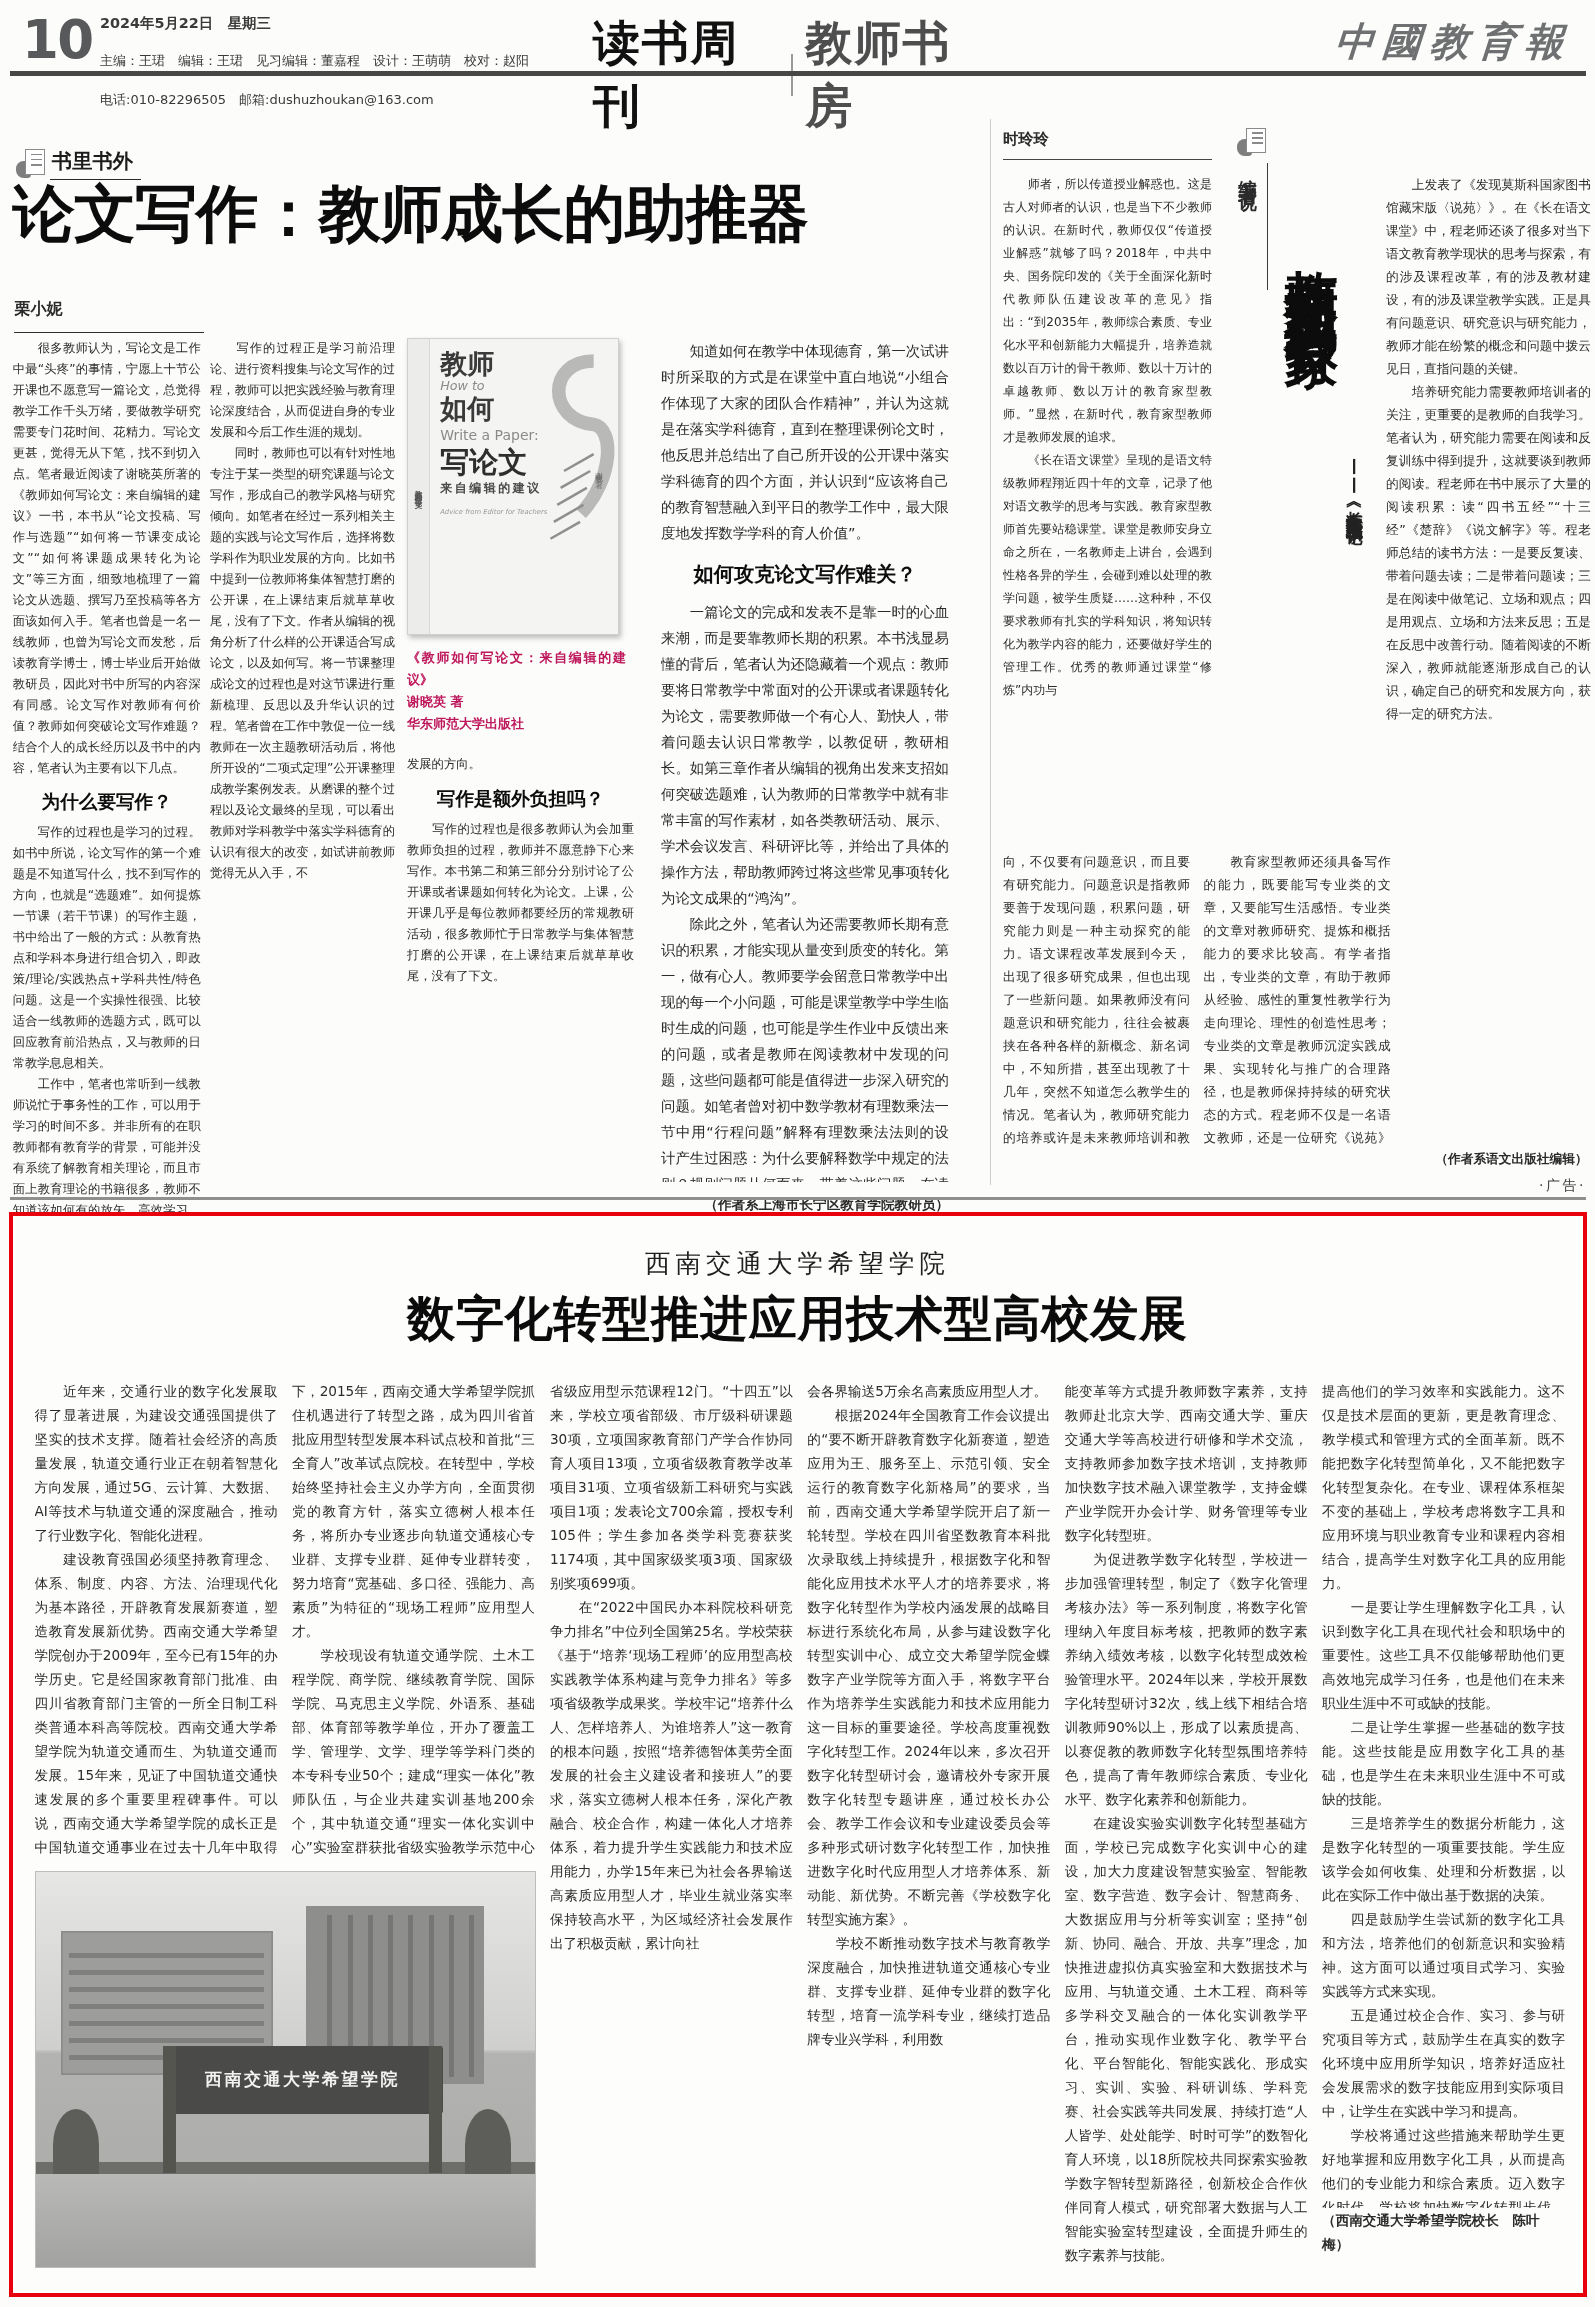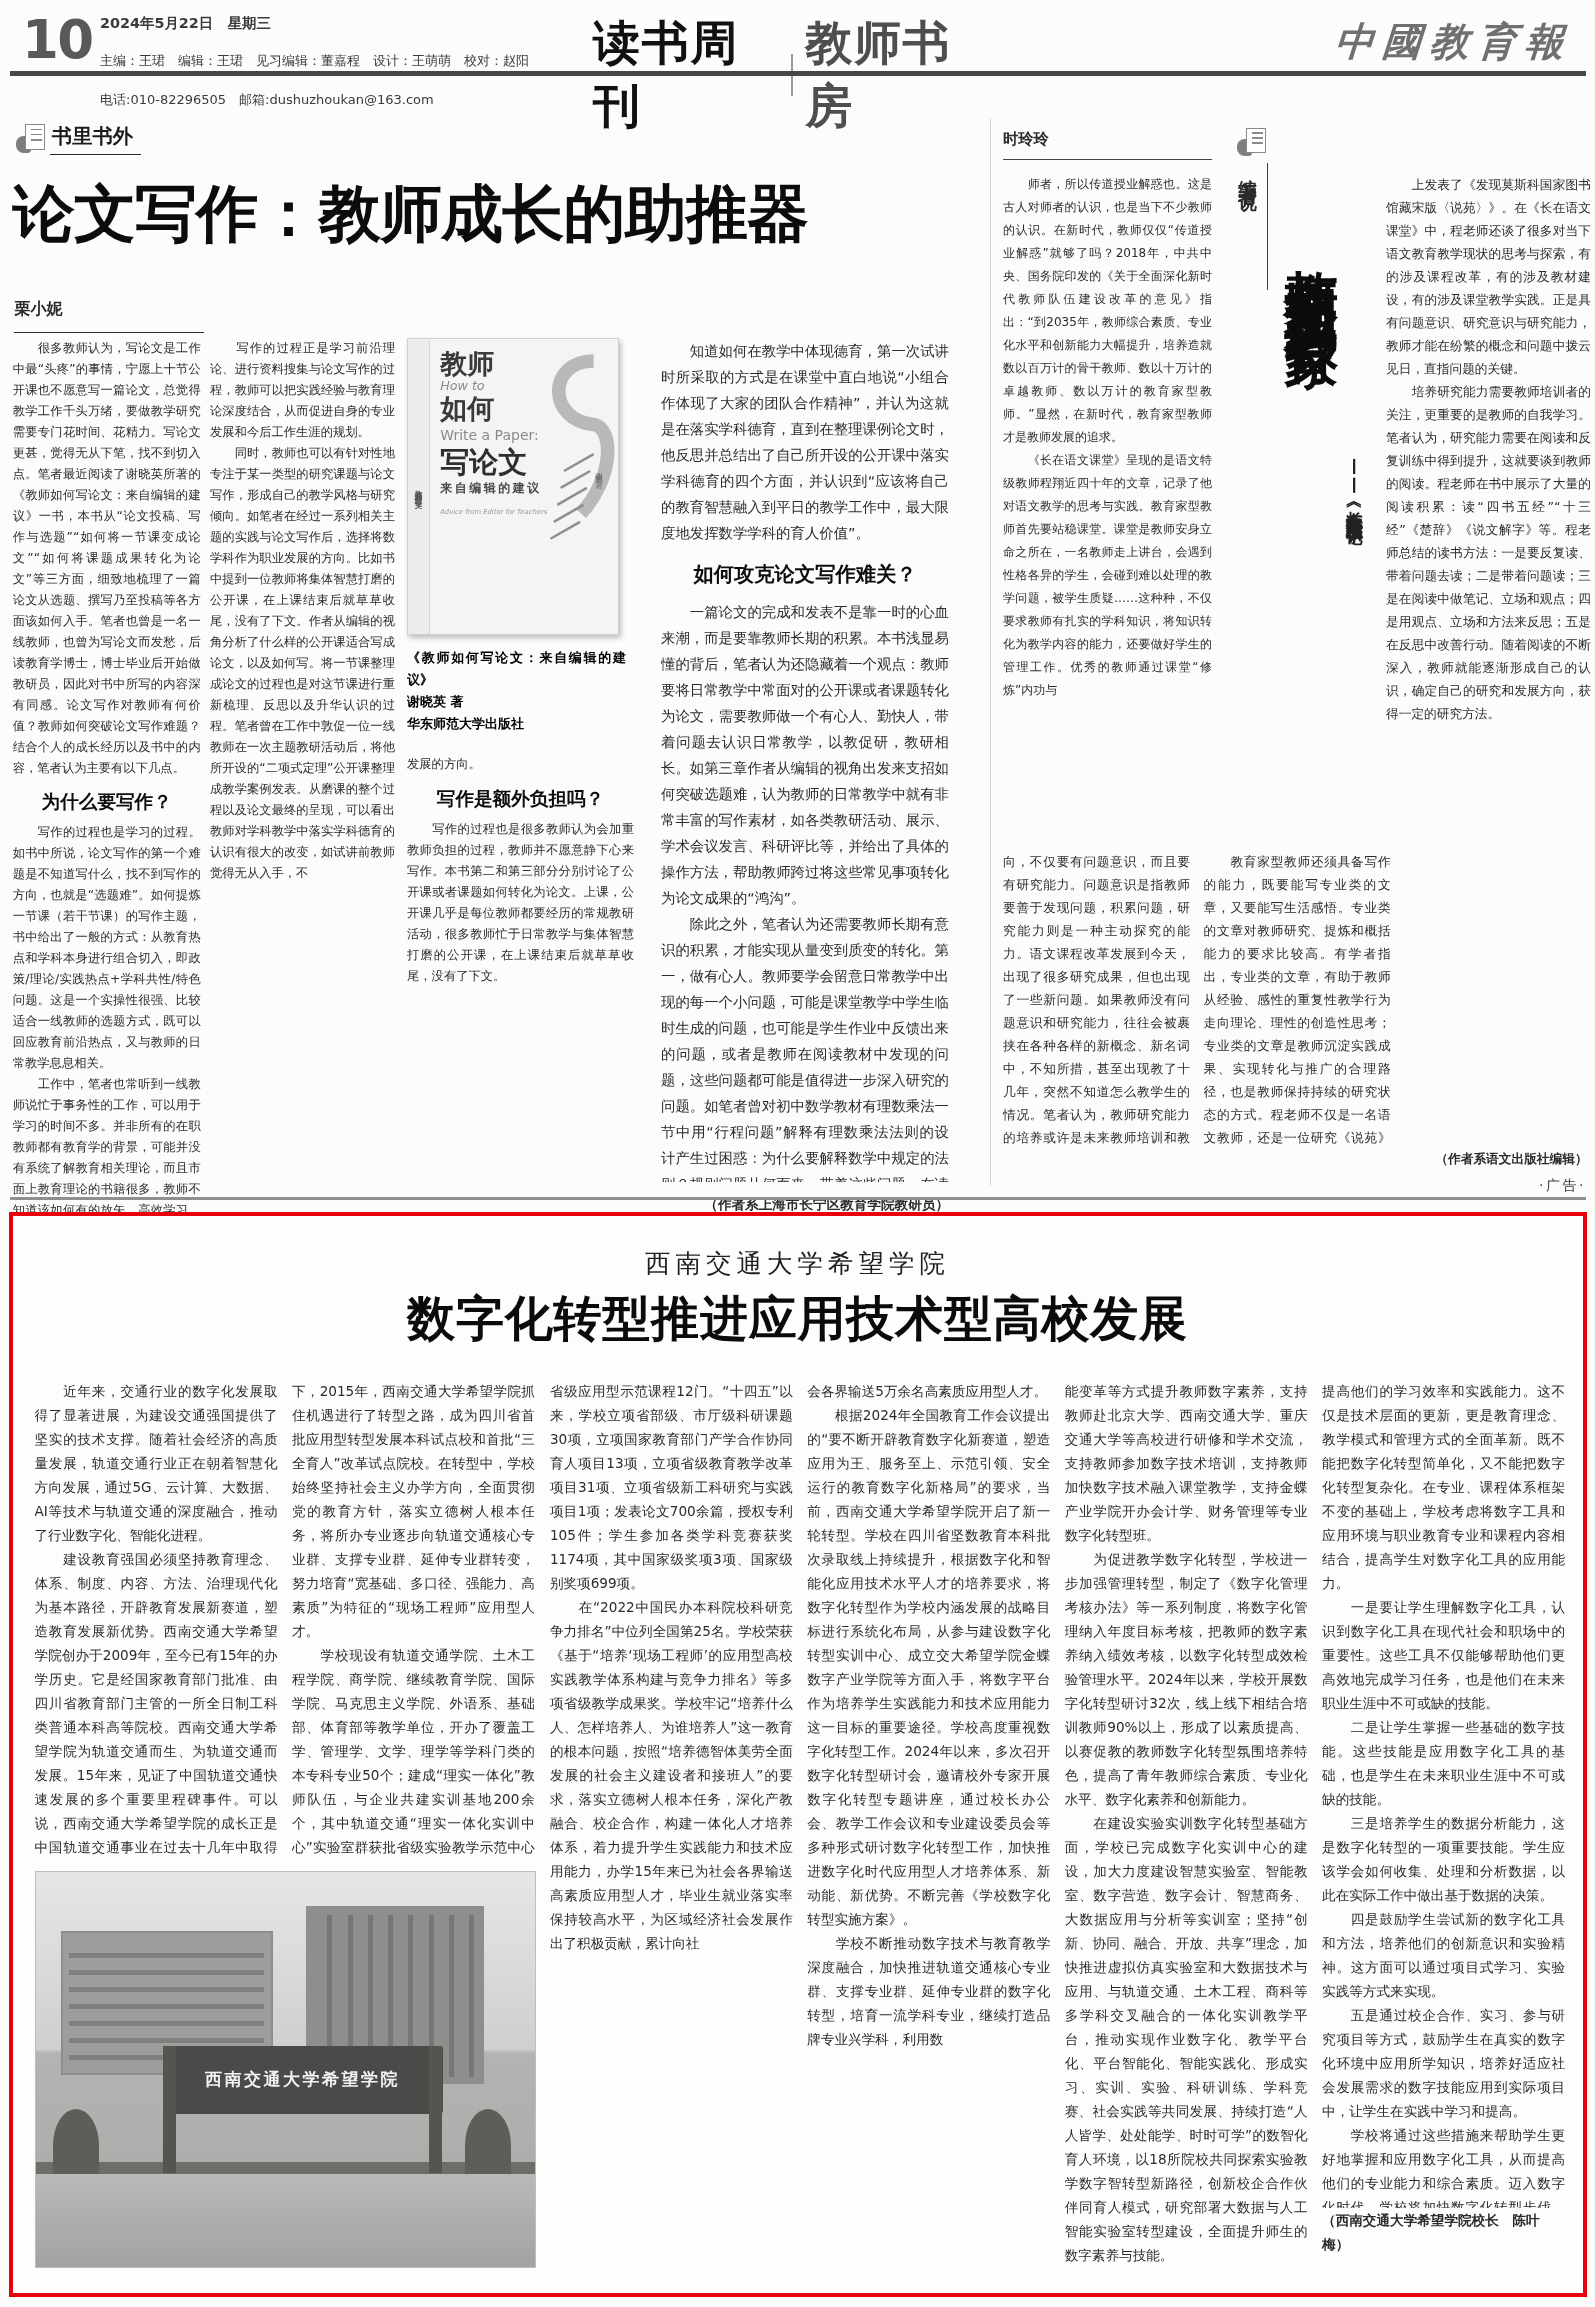--- a/index.html
+++ b/index.html
@@ -14,21 +14,21 @@
   .pub-staff,.pub-contact { font-size:13px;margin-top:20px; }
   .section-title-wrap { position:absolute; left:593px; top:12px; width:398px; display:flex; align-items:center; justify-content:center; gap:12px; }
   .section-main { font-size:47px; font-weight:900; color:#111; letter-spacing:1.7px; }
   .section-divider { width:2.5px; height:42px; background:#9a9a9a; }
   .section-sub { font-size:47px; font-weight:900; color:#4e4e4e; letter-spacing:1.7px; }
   .masthead { position:absolute; right:24px; top:15.3px; font-family:"DejaVu Serif","Liberation Serif",serif; font-style:italic; font-weight:bold; font-size:39px; color:#6e7072; letter-spacing:8.5px; transform:skewX(-4deg); }
   .header-rule { position:absolute; left:10.2px; top:71px; width:1576px; height:5.1px; background:#474747; }
 
   
   .tag { display:flex; align-items:flex-end; gap:5.1px; }
-  .tag-label { font-size:20.3px; font-weight:bold; color:#1c1c1c; border-bottom:1.7px solid #2a2a2a; padding:0 8.5px 3.4px 1.7px; }
+  .tag-label { font-size:20.3px; font-weight:bold; color:#1c1c1c; border-bottom:1.7px solid #2a2a2a; padding:0 8.5px 3.4px 1.7px;margin-top:25px; }
   .book-icon { position:relative; width:29px; height:30.5px; }
   .book-icon .bk { position:absolute; right:0; top:0; width:20.3px; height:25.4px; background:#fff; border:1.7px solid #8a8a8a; }
   .book-icon .bk i { display:block; height:1.7px; background:#8a8a8a; margin:3.4px 2.5px 0 5.1px; }
   .book-icon .hand { position:absolute; left:0; bottom:1.7px; width:15.3px; height:17px; background:#7e7e7e; border-radius:7.6px 3.4px 3.4px 7.6px; }
   .bodytext { white-space:pre-line; text-align:justify; overflow:hidden; }
   .subhead { text-align:center; font-weight:900; color:#0d0d0d; }
 
   
   .main-article { position:absolute; left:12.7px; top:119px; width:975px; height:1066px; }
   .ma-tag { position:absolute; left:3.4px; top:3.4px; }
@@ -52,21 +52,21 @@
   .bc-main { position:relative; flex:1; padding:13.6px 6.8px 6.8px 10.2px; }
   .bc-t1 { font-size:27px; font-weight:900; color:#3a3a3a; }
   .bc-t2 { font-size:12.7px; font-style:italic; color:#8a8a8a; margin:1.7px 0; }
   .bc-t3 { font-size:27px; font-weight:900; color:#3a3a3a; }
   .bc-t4 { font-size:14px; color:#8a8a8a; margin:6px 0; }
   .bc-t5 { font-size:29px; font-weight:900; color:#2e2e2e; }
   .bc-t6 { font-size:12px; font-weight:bold; color:#4a4a4a; letter-spacing:2.5px; margin-top:5.1px; }
   .bc-t7 { font-size:6.8px; font-style:italic; color:#9a9a9a; margin-top:2.5px; }
   .bc-s { position:absolute; right:3.4px; top:5.1px; }
   .bc-author-side { position:absolute; right:8.5px; top:127px; writing-mode:vertical-rl; font-size:7.6px; color:#666; letter-spacing:1.7px; }
-  .book-caption { margin-top:12px; font-size:13px; font-weight:bold; line-height:22px; color:#000000; }
+  .book-caption { margin-top:12px; font-size:13px; font-weight:bold; line-height:22px; color:#be185d; }
 
   
   .mid-divider { position:absolute; left:990px; top:119px; width:0.8px; height:1066px; background:#cfcfcd; }
   .middle-article { position:absolute; left:1003px; top:119px; width:588px; height:1066px; }
   .mid-byline { position:absolute; left:0; top:10px; width:209px; font-size:15.3px; font-weight:bold; border-bottom:1.7px solid #444; padding-bottom:8.5px; }
   .mid-colA { position:absolute; left:0; top:54px; width:209px; height:666px; font-size:12px; line-height:23px; }
   .mid-note { position:absolute; left:222px; top:8.5px; width:53px; display:flex; flex-direction:column; align-items:center; }
   .mid-note-label { margin-top:5.1px; writing-mode:vertical-rl; font-size:18.6px; font-weight:bold; letter-spacing:5.1px; border-right:1.7px solid #3a3a3a; padding-right:6.8px; height:127px; }
   .mid-headline { position:absolute; left:271px; top:108px; writing-mode:vertical-rl; font-size:54px; font-weight:900; color:#0c0c0c; letter-spacing:6.8px; height:614px; }
   .mid-subtitle { position:absolute; left:341px; top:339px; writing-mode:vertical-rl; font-size:17px; font-weight:bold; color:#222; height:398px; letter-spacing:1.7px; }

